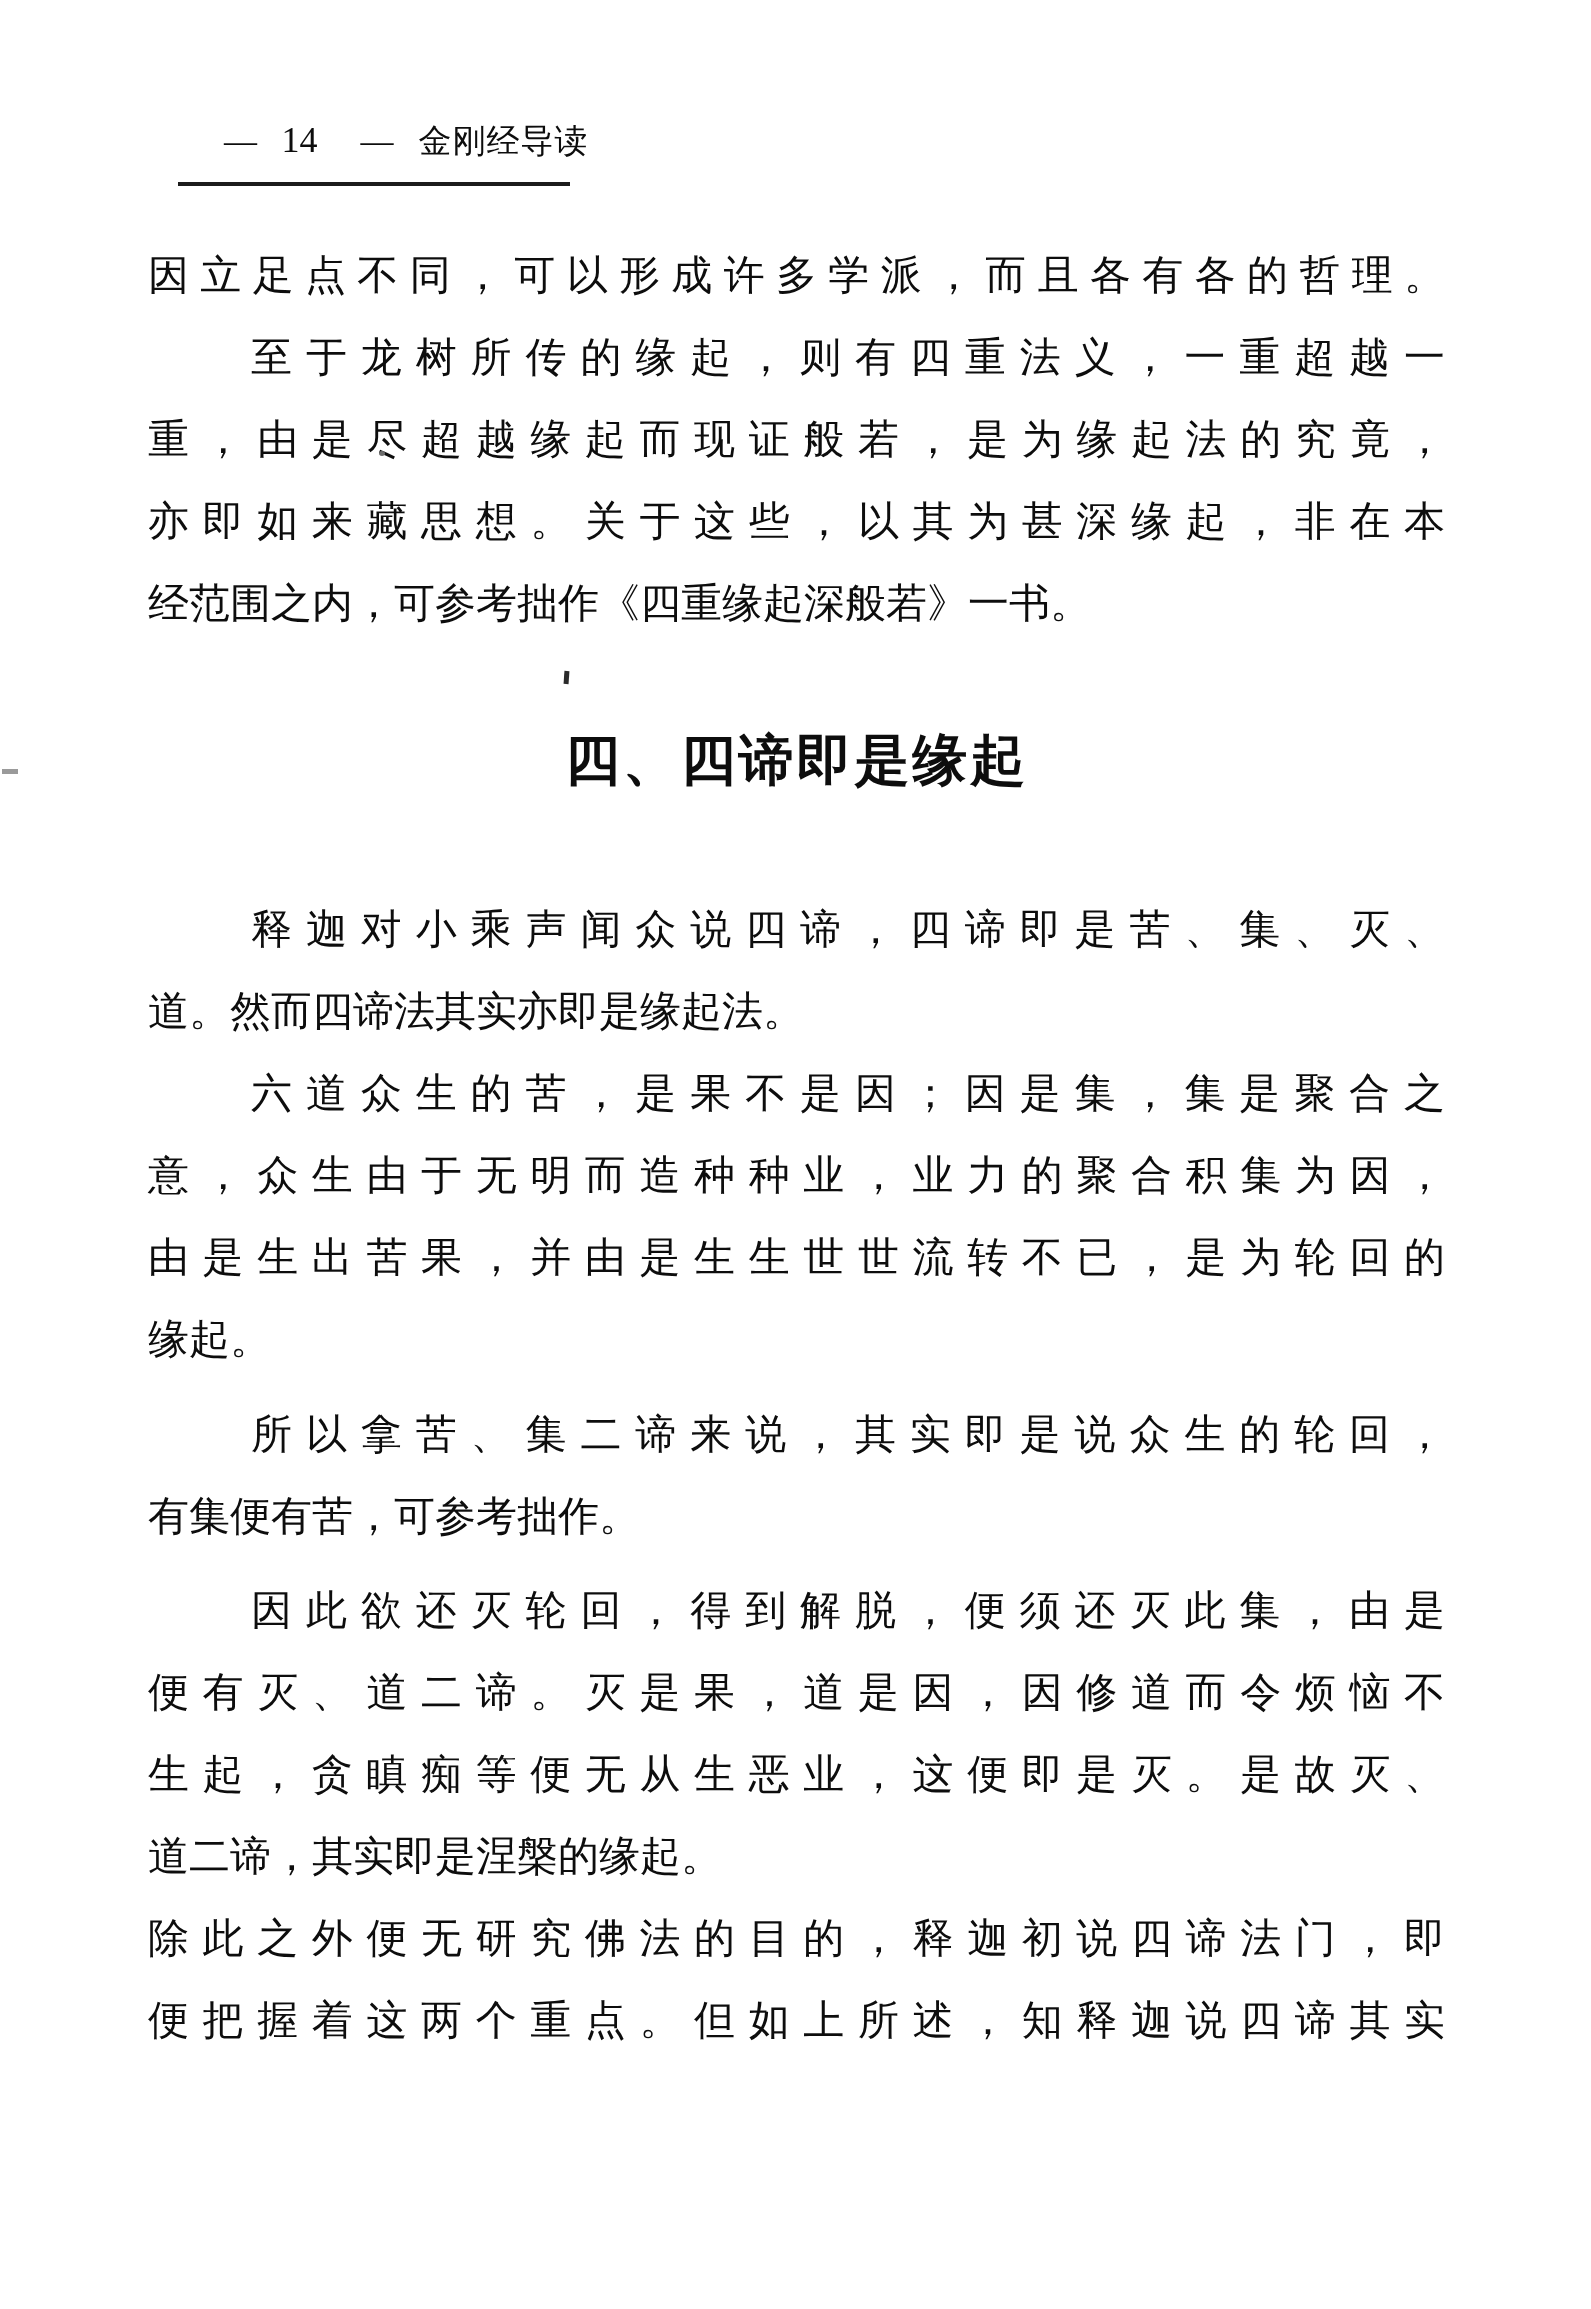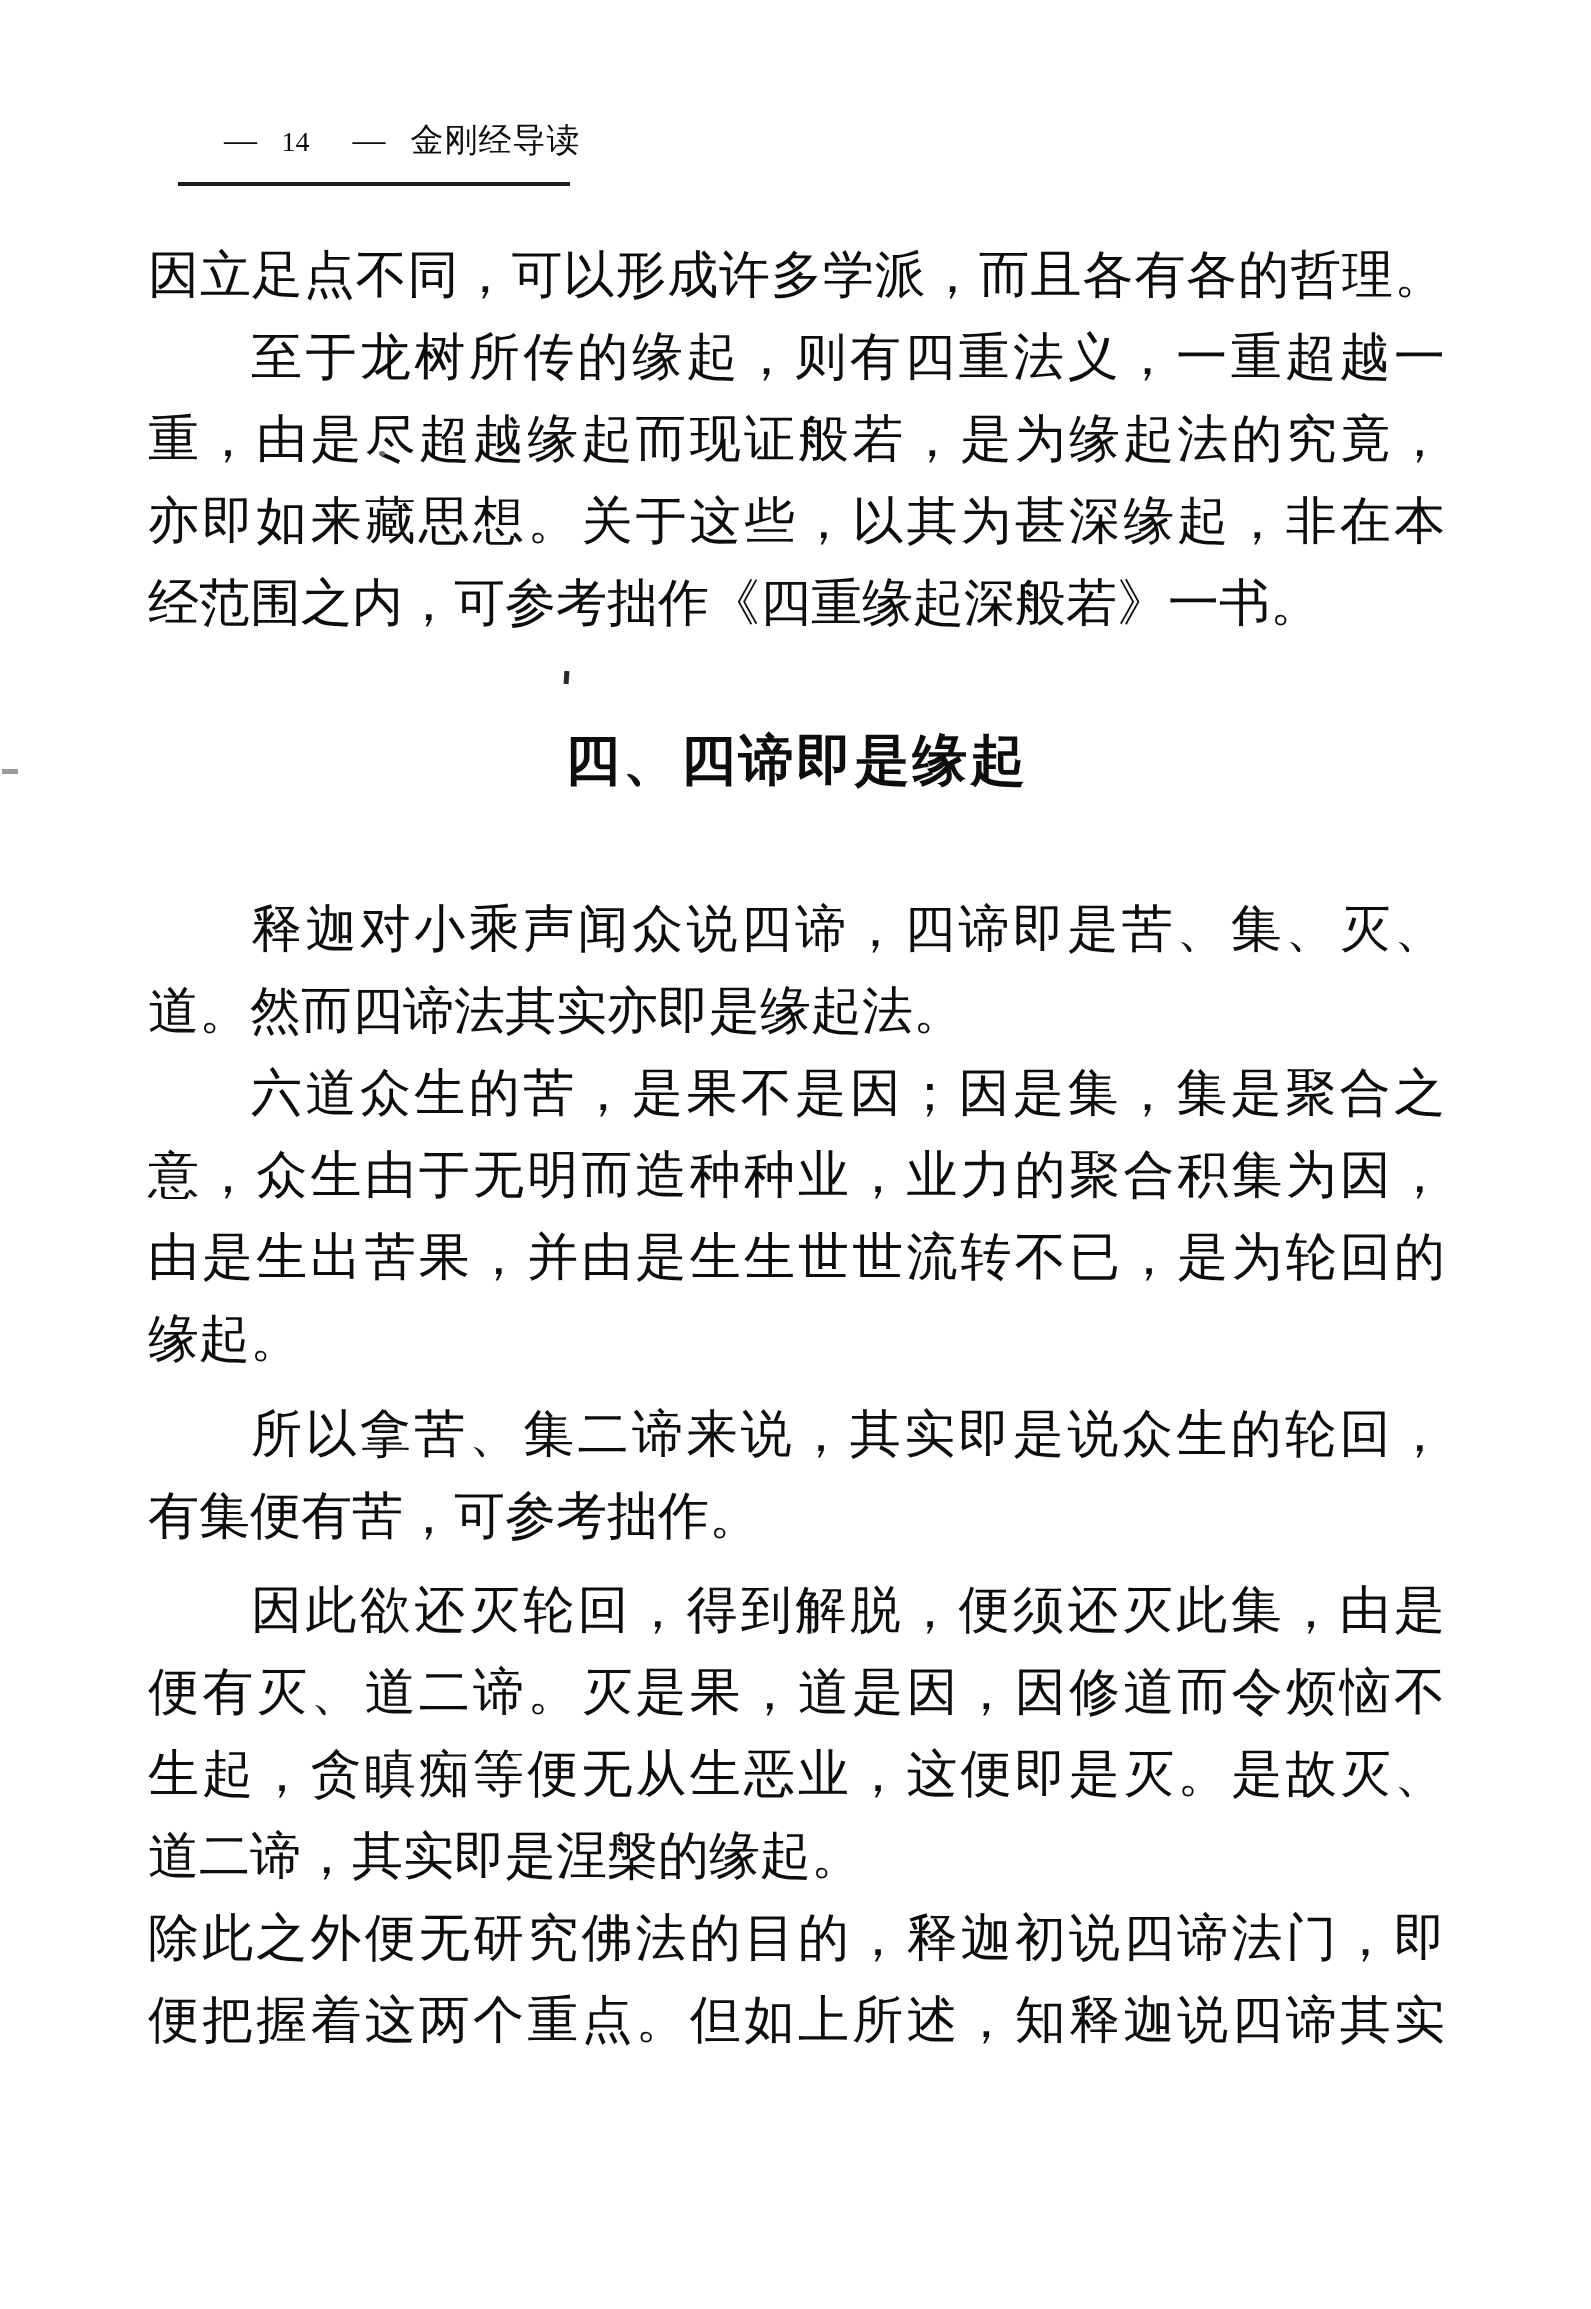--- a/index.html
+++ b/index.html
@@ -14,31 +14,31 @@
   }
   
   .hdr{
     position:absolute;left:224px;top:119px;
     display:flex;align-items:baseline;
     font-size:33px;line-height:43px;white-space:nowrap;
   }
   .hdr .gap-a{margin-left:24.4px;}
   .hdr .gap-b{margin-left:43px;}
   .hdr .gap-c{margin-left:25px;}
-  .hdr .num{font-size:28px;}
+  .hdr .num{font-size:36px;}
   .hdr .title{letter-spacing:1px;text-align:center;}
   .rule{
     position:absolute;left:178px;top:182px;
     width:392px;height:3.9px;background:#1c1c1c;
   }
   
   main{position:absolute;left:148px;top:234px;width:1297px;}
   .ln{
     height:82px;line-height:82px;
-    font-size:51px;
+    font-size:41px;
     white-space:nowrap;
     text-align:left;
   }
   .just{text-align:justify;text-align-last:justify;}
   .ind{padding-left:103px;}
   .pgap{margin-top:12.7px;}
   .heading{
     margin:70px 0 80px 0;
     font-size:55px;line-height:94px;
     font-weight:bold;letter-spacing:2.9px;

